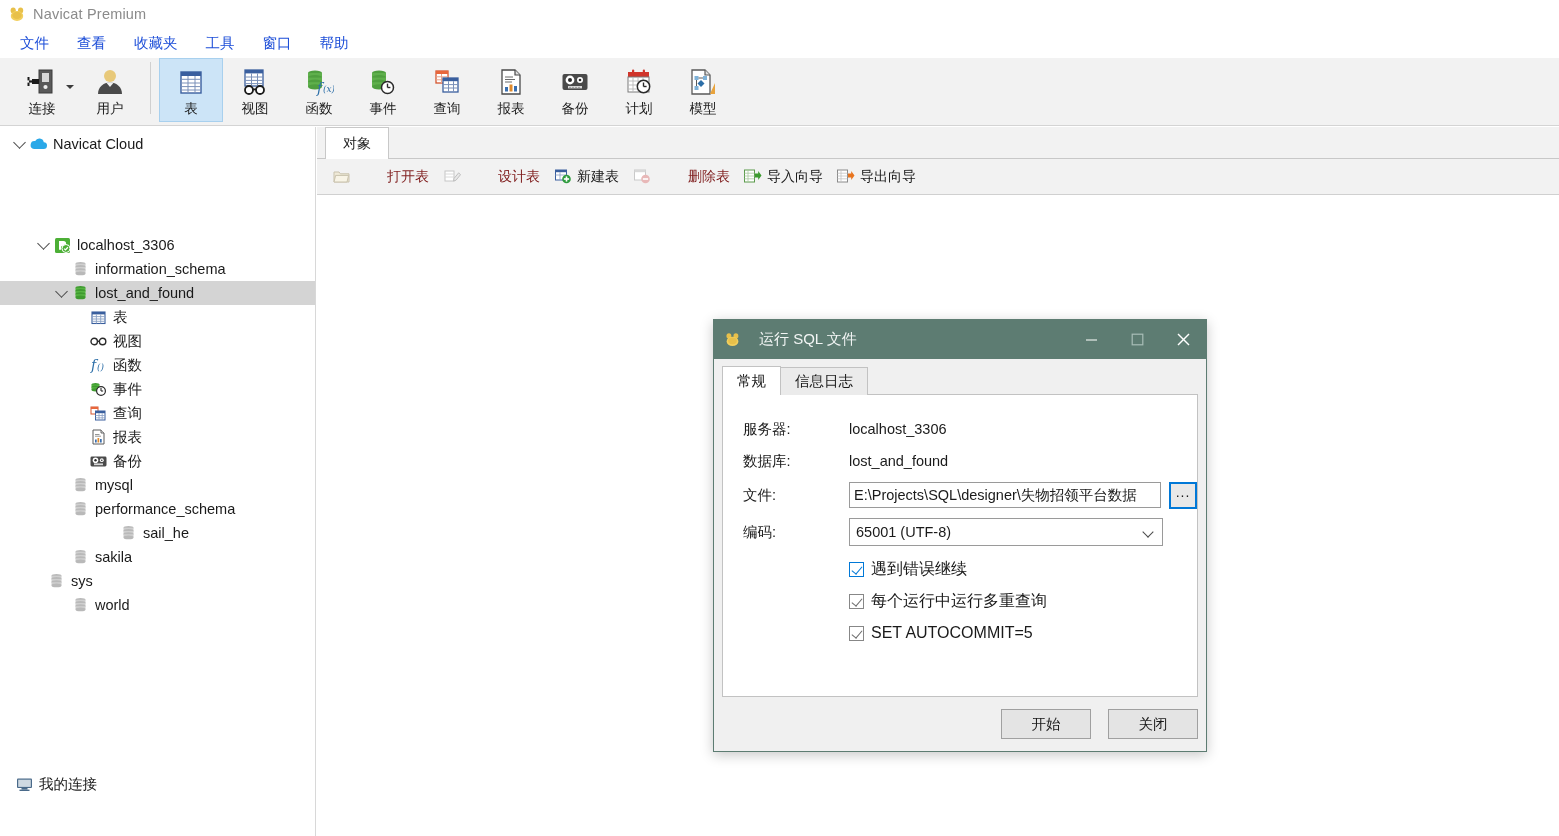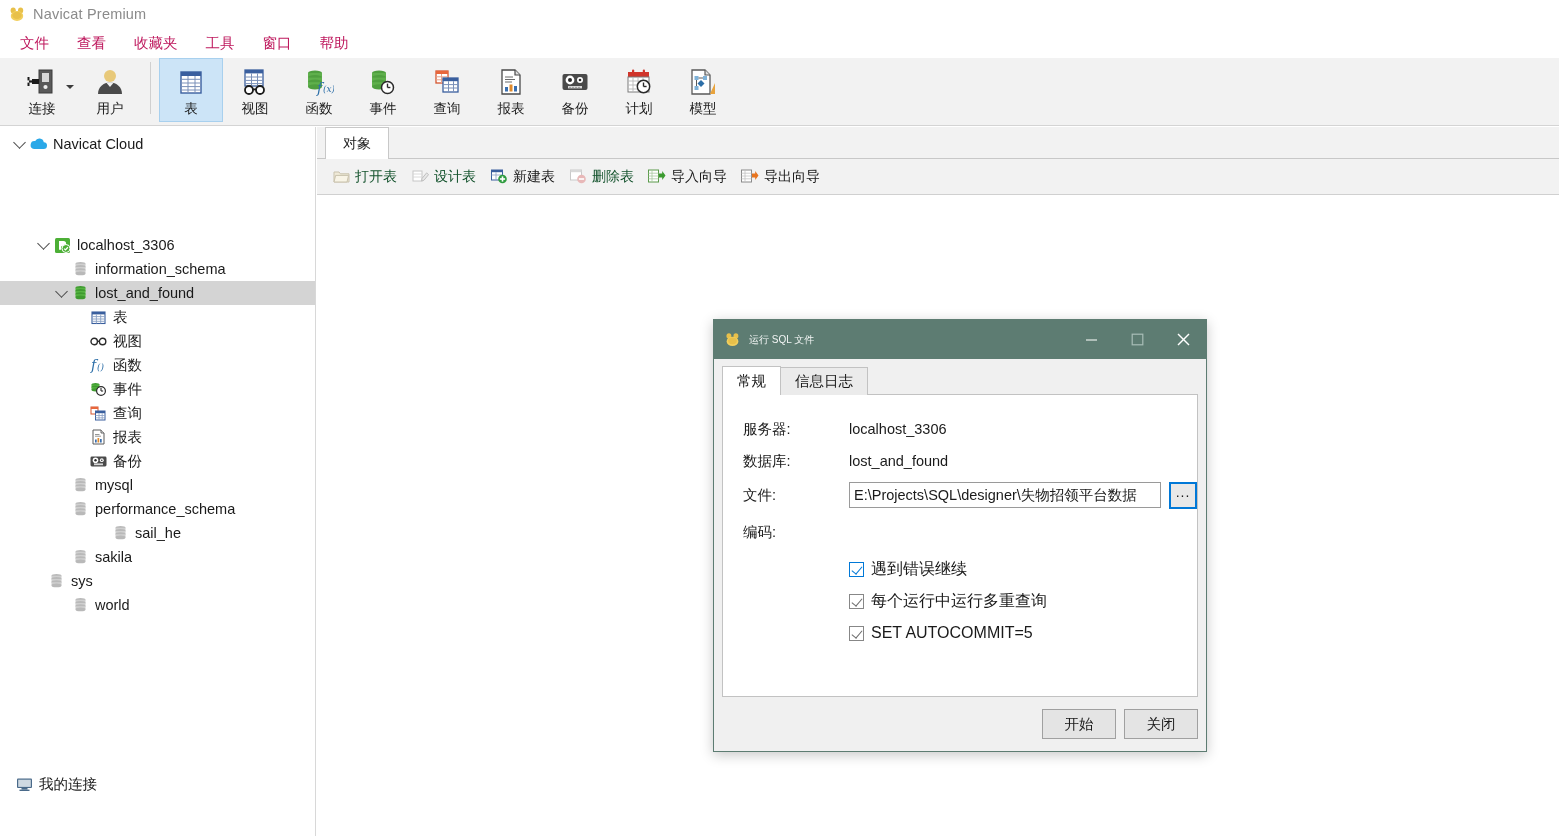--- a/index.html
+++ b/index.html
@@ -21,21 +21,21 @@
   }
   .win-logo { width:18px; height:18px; margin-right:7px; position:relative; flex:none; }
   .win-title { font-size:14.5px; color:#8b8b8b; letter-spacing:.2px; }
 
   
   .menubar {
     position:absolute; left:0; top:28px; width:1559px; height:30px;
     background:#ffffff; display:flex; align-items:center; padding-left:6px;
   }
   .menu-item {
-    font-size:14.5px; color:#be185d; padding:3px 14px; cursor:default;
+    font-size:14.5px; color:#1d4ed8; padding:3px 14px; cursor:default;
     line-height:18px;
   }
 
   
   .toolbar {
     position:absolute; left:0; top:58px; width:1559px; height:68px;
     background:#f2f2f2; border-bottom:1px solid #d4d4d4;
     display:flex; align-items:flex-start; padding-left:6px;
   }
   .tb-btn {
@@ -92,42 +92,42 @@
   
   .acttoolbar {
     position:absolute; left:317px; top:159px; width:1242px; height:36px;
     background:#f2f2f2; border-bottom:1px solid #d0d0d0;
     display:flex; align-items:center; padding-left:8px;
   }
   .act-btn {
     display:flex; align-items:center; height:26px; padding:0 7px;
     font-size:14px; color:#1a1a1a; cursor:default; white-space:nowrap;
   }
-  .act-btn.disabled { color:#14532d; }
+  .act-btn.disabled { color:#7f1d1d;gap:32px; }
   .act-ico { width:18px; height:18px; margin-right:5px; flex:none;
              display:flex; align-items:center; justify-content:center; }
 
   .workspace {
     position:absolute; left:317px; top:195px; width:1242px; height:641px;
     background:#ffffff;
   }
 
   
   .dlg {
     position:absolute; left:713px; top:319px; width:494px; height:433px;
     background:#f0f0f0; border:1px solid #5d7c72;
     box-shadow:0 3px 12px rgba(0,0,0,.22);
     display:flex; flex-direction:column;
   }
   .dlg-title {
     height:39px; background:#5d7c72; display:flex; align-items:center;
     padding-left:10px; flex:none;
   }
   .dlg-logo { width:17px;height:17px;margin-right:8px;position:relative;flex:none; }
-  .dlg-title-text { font-size:10px; color:#f2f5f4; flex:1; }
+  .dlg-title-text { font-size:15px; color:#f2f5f4; flex:1;margin-left:10px; }
   .dlg-wbtn {
     width:46px; height:39px; display:flex; align-items:center; justify-content:center;
     cursor:default;
   }
 
   .dlg-tabs {
     height:29px; display:flex; align-items:flex-end; padding-left:8px;
     background:#f0f0f0; flex:none; position:relative; margin-top:7px;
   }
   .dlg-tab {
@@ -183,23 +183,23 @@
     transform:rotate(40deg);
   }
   .cbox.gray::after { border-right-color:#6b6b6b; border-bottom-color:#6b6b6b; }
   .cblabel { font-size:16px; color:#1a1a1a; }
 
   .dlg-footer {
     height:54px; flex:none; display:flex; align-items:center;
     justify-content:flex-end; padding-right:8px; background:#f0f0f0;
   }
   .dbtn {
-    width:74px; height:30px; border:1px solid #a0a0a0; background:#e4e4e4;
+    width:90px; height:30px; border:1px solid #a0a0a0; background:#e4e4e4;
     font-size:14.5px; color:#1a1a1a; display:flex; align-items:center;
-    justify-content:center; margin-left:8px; cursor:default;
+    justify-content:center; margin-left:17px; cursor:default;
     font-family:Liberation Mono, monospace;
   }
 </style>
 </head>
 <body>
 
 <div id="app">
 
   <div class="win-titlebar">
     <span class="win-logo">
@@ -597,21 +597,21 @@
           <ellipse cx="7.5" cy="6" rx="5" ry="1.9" fill="#b9b9b9"></ellipse>
             <rect x="2.5" y="6" width="10" height="3.2" fill="#cfcfcf"></rect>
           <ellipse cx="7.5" cy="9.2" rx="5" ry="1.9" fill="#b9b9b9"></ellipse>
             <rect x="2.5" y="9.2" width="10" height="3.2" fill="#cfcfcf"></rect>
           <ellipse cx="7.5" cy="12.4" rx="5" ry="1.9" fill="#b9b9b9"></ellipse>
         </svg>
       </span>
       <span class="tlabel">performance_schema</span>
     </div>
 
-    <div class="tree-row" style="padding-left:110px;">
+    <div class="tree-row" style="padding-left:70px;margin-left:48px;">
       <span class="ticon">
         <svg width="15" height="16" viewBox="0 0 15 16">
           <ellipse cx="7.5" cy="2.8" rx="5" ry="1.9" fill="#b9b9b9"></ellipse>
             <rect x="2.5" y="2.8" width="10" height="3.2" fill="#cfcfcf"></rect>
           <ellipse cx="7.5" cy="6" rx="5" ry="1.9" fill="#b9b9b9"></ellipse>
             <rect x="2.5" y="6" width="10" height="3.2" fill="#cfcfcf"></rect>
           <ellipse cx="7.5" cy="9.2" rx="5" ry="1.9" fill="#b9b9b9"></ellipse>
             <rect x="2.5" y="9.2" width="10" height="3.2" fill="#cfcfcf"></rect>
           <ellipse cx="7.5" cy="12.4" rx="5" ry="1.9" fill="#b9b9b9"></ellipse>
         </svg>
@@ -811,20 +811,24 @@
       </div>
 
       <div class="frow" style="height:36px;">
         <span class="flabel">文件:</span>
         <span class="finput">E:\Projects\SQL\designer\失物招领平台数据</span>
         <span class="browse-btn">...</span>
       </div>
 
       <div class="frow" style="height:38px;">
         <span class="flabel">编码:</span>
+        <span class="fselect">
+          <span>65001 (UTF-8)</span>
+          <span class="sel-caret"></span>
+        </span>
       </div>
 
       <div class="cbrow" style="margin-top:2px;">
         <span class="cbox focused"></span>
         <span class="cblabel">遇到错误继续</span>
       </div>
 
       <div class="cbrow">
         <span class="cbox gray"></span>
         <span class="cblabel">每个运行中运行多重查询</span>

